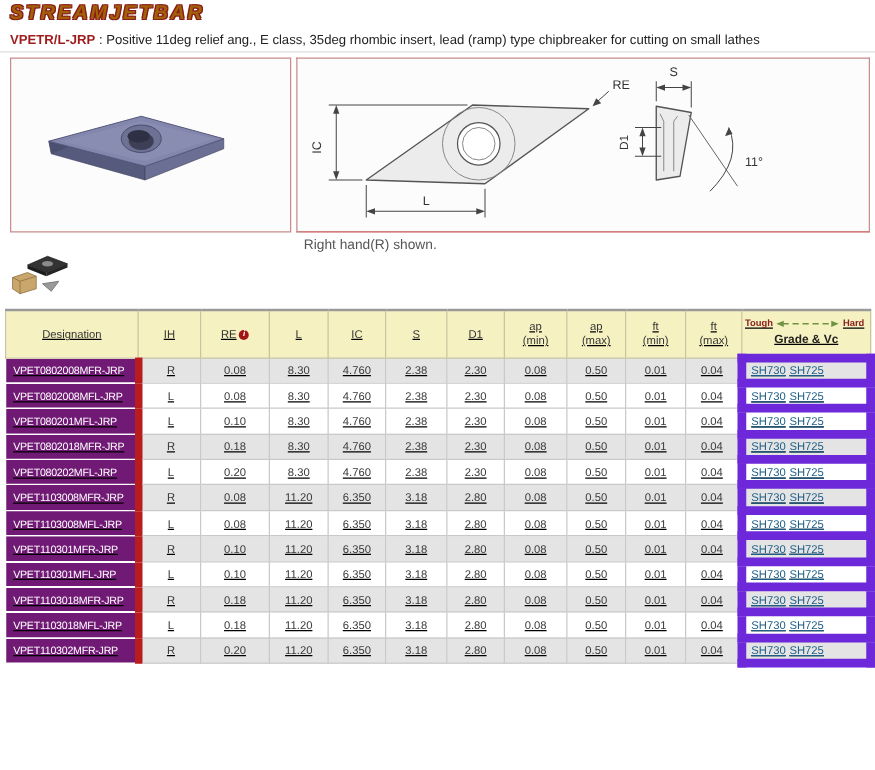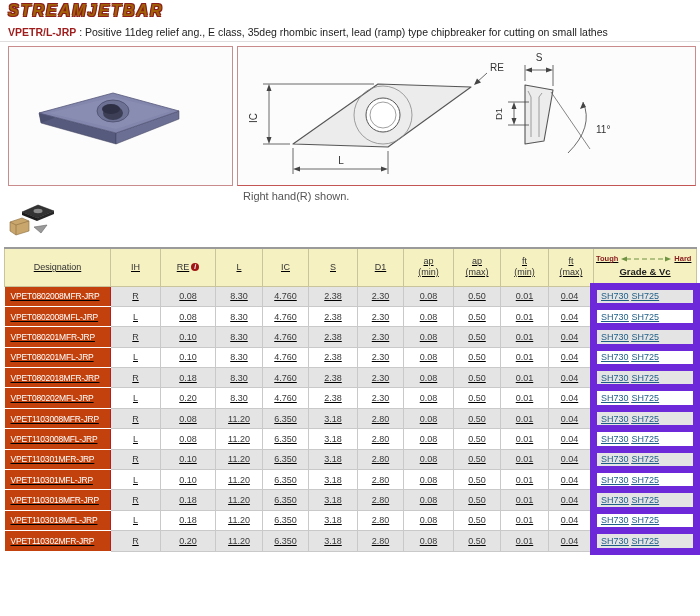--- a/index.html
+++ b/index.html
@@ -40,22 +40,22 @@
   .tough-hard { display: flex; align-items: flex-end; gap: 3px; margin-bottom: 3px; }
   .th-word { font-size: 7.5px; font-weight: bold; color: #8b2020; }
   .grade-vc { font-size: 9.5px; font-weight: bold; color: #222; }
   .hdr2 { line-height: 1.25; }
 
   .info-icon { display: inline-block; width: 8px; height: 8px; border-radius: 50%;
     background: #a01414; color: #fff; font-size: 6.5px; font-weight: bold; line-height: 8px;
     text-align: center; vertical-align: 1px; margin-left: 2px; font-style: italic; }
 
   tbody td { height: 20.4px; padding: 0 3px; }
-  td.des { background: #c2410c; color: #fff; text-align: left; padding-left: 6px;
-    font-size: 8.5px; letter-spacing: -0.2px; border-right: 1px solid #b91c1c; border-bottom: 1px solid #fff;
+  td.des { background: #701a75; color: #fff; text-align: left; padding-left: 6px;
+    font-size: 8.5px; letter-spacing: -0.2px; border-right: 6px solid #b91c1c; border-bottom: 1px solid #fff;
     white-space: nowrap; overflow: hidden; margin-left: 34px; }
   td.val { text-align: center; color: #3a3a3a; border: 1px solid #c9c9c9; }
   tr.odd  td.val { background: #e4e4e4; }
   tr.even td.val { background: #ffffff; }
   td.grades { text-align: left; padding-left: 4px; border: 7px solid #6d28d9; }
   tr.odd  td.grades { background: #e4e4e4; }
   tr.even td.grades { background: #ffffff; }
   td.grades a { color: #1d5d86; text-decoration: underline; font-size: 9px; margin-right: 3px; }
 
   svg text { font-family: "Liberation Sans", sans-serif; }
@@ -234,34 +234,20 @@
           <td class="val">8.30</td>
           <td class="val">4.760</td>
           <td class="val">2.38</td>
           <td class="val">2.30</td>
           <td class="val">0.08</td>
           <td class="val">0.50</td>
           <td class="val">0.01</td>
           <td class="val">0.04</td>
           <td class="grades"><a href="#">SH730</a><a href="#">SH725</a></td>
         </tr>
-        <tr class="odd">
-          <td class="des">VPET080201MFR-JRP</td>
-          <td class="val">R</td>
-          <td class="val">0.10</td>
-          <td class="val">8.30</td>
-          <td class="val">4.760</td>
-          <td class="val">2.38</td>
-          <td class="val">2.30</td>
-          <td class="val">0.08</td>
-          <td class="val">0.50</td>
-          <td class="val">0.01</td>
-          <td class="val">0.04</td>
-          <td class="grades"><a href="#">SH730</a><a href="#">SH725</a></td>
-        </tr>
         <tr class="even">
           <td class="des">VPET080201MFL-JRP</td>
           <td class="val">L</td>
           <td class="val">0.10</td>
           <td class="val">8.30</td>
           <td class="val">4.760</td>
           <td class="val">2.38</td>
           <td class="val">2.30</td>
           <td class="val">0.08</td>
           <td class="val">0.50</td>

